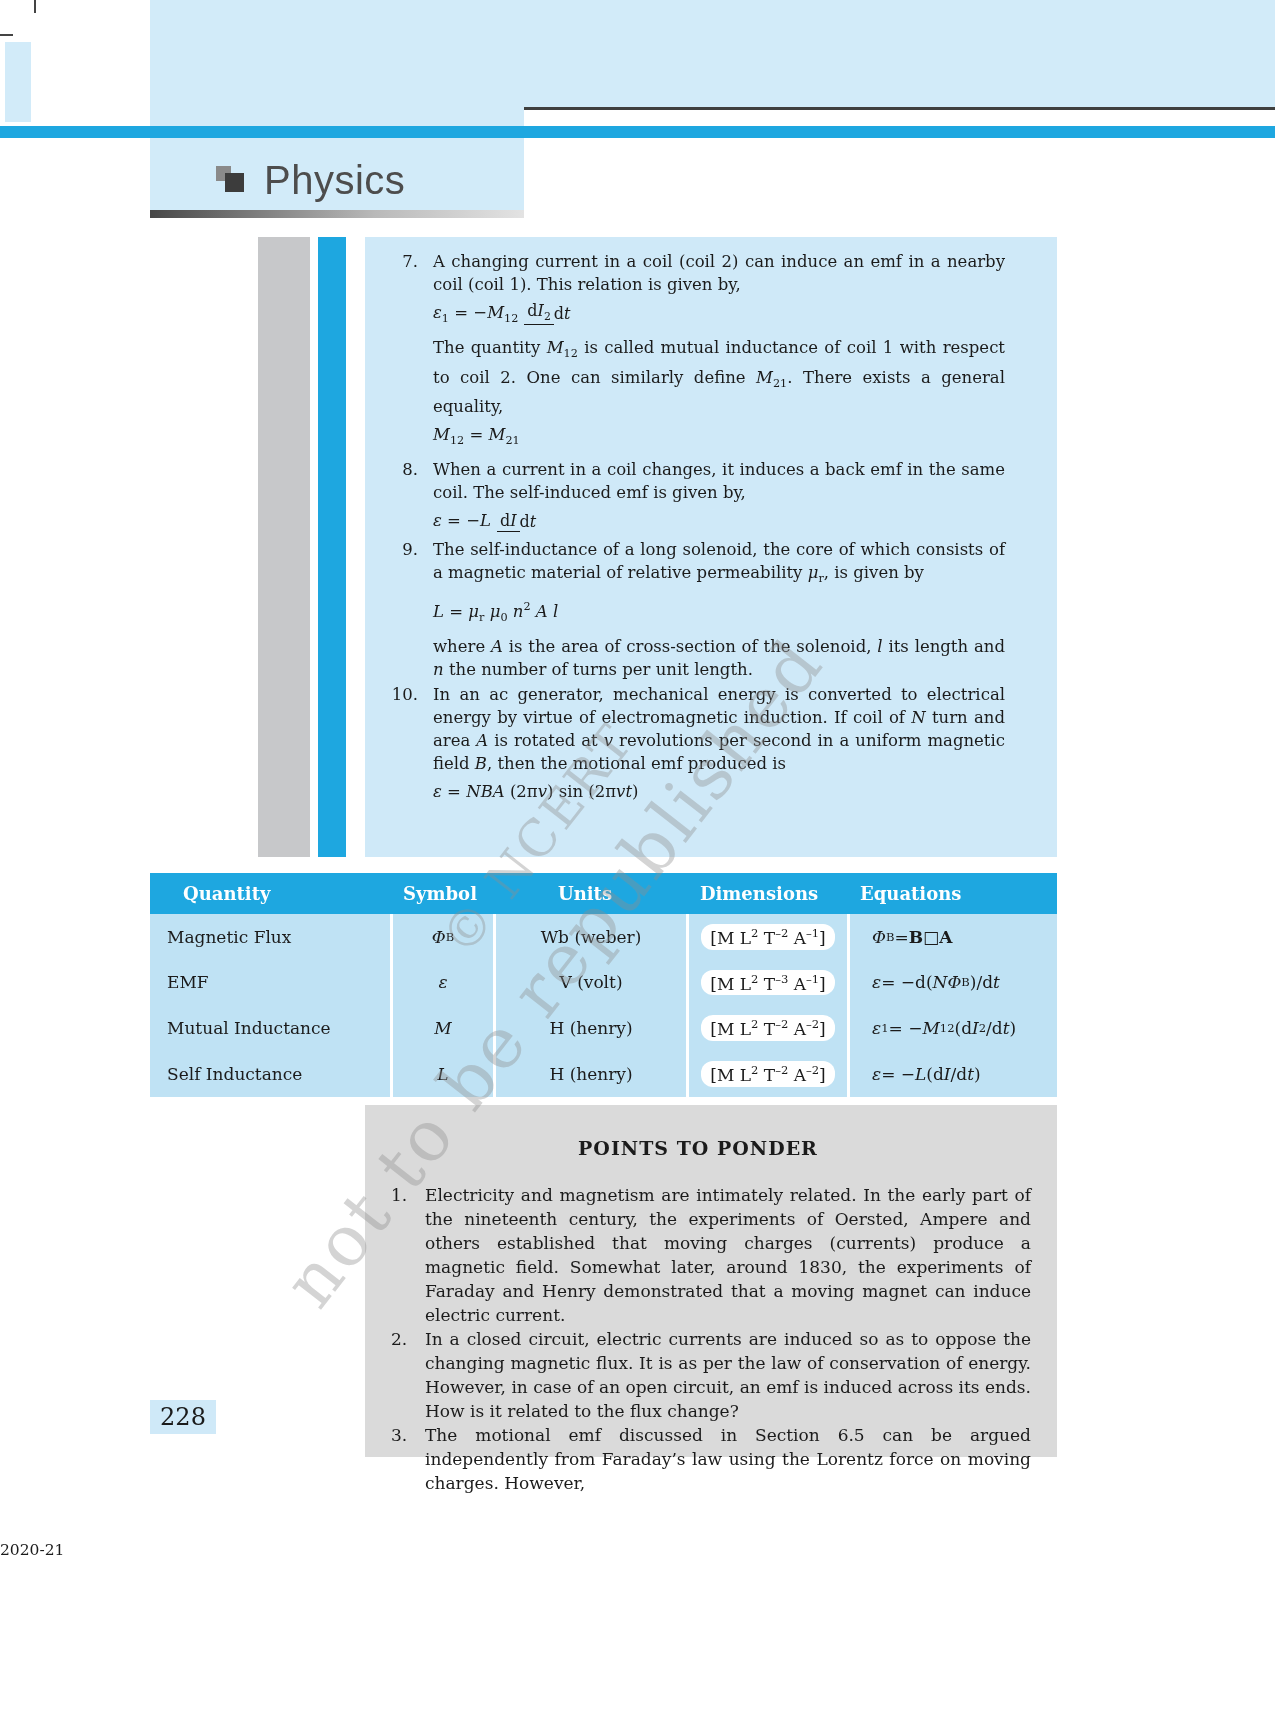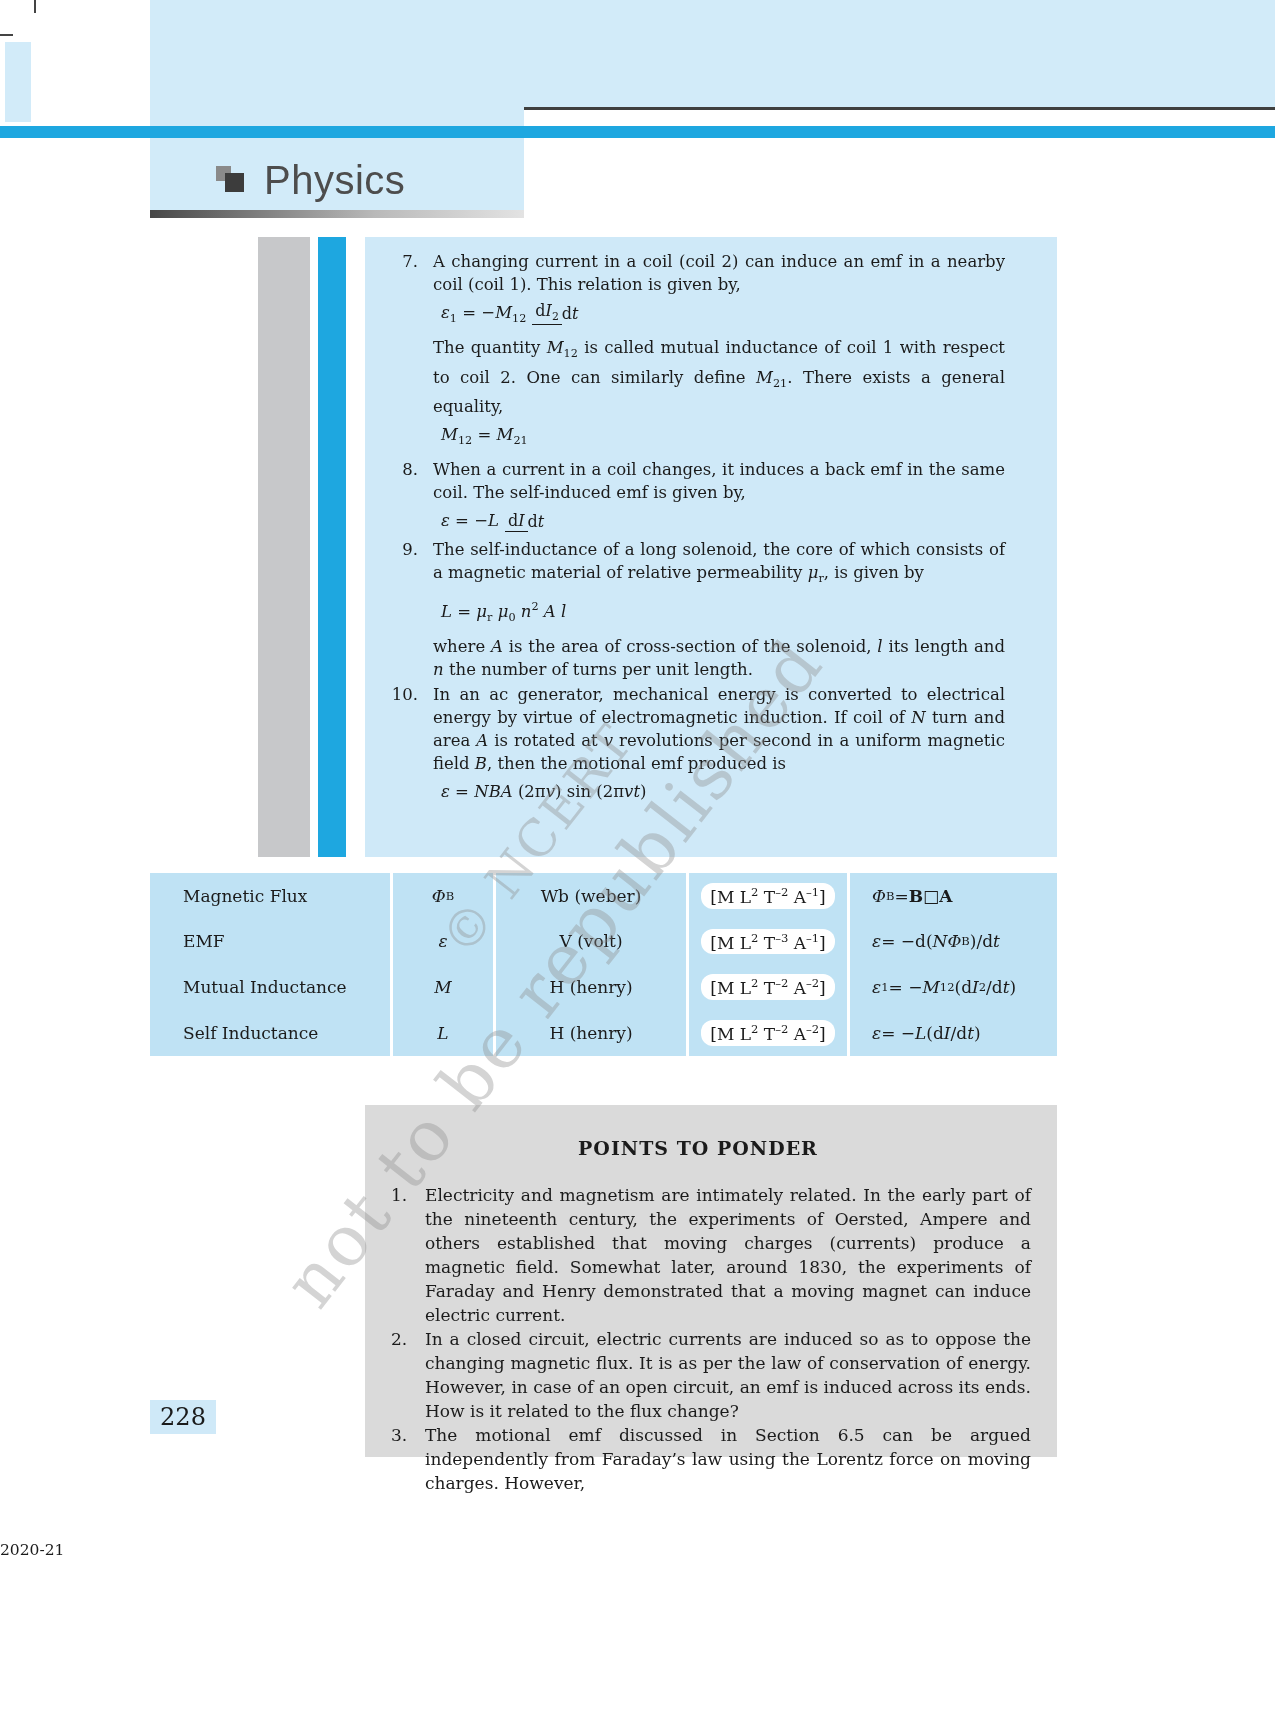--- a/index.html
+++ b/index.html
@@ -28,37 +28,37 @@
 
   
   .sum-gray-bar { position:absolute; left:258px; top:237px; width:52px; height:620px; background:#c7c8ca; }
   .sum-blue-bar { position:absolute; left:318px; top:237px; width:28px; height:620px; background:#1ea7e0; }
   .sum-box { position:absolute; left:365px; top:237px; width:692px; height:620px;
              background:#cfe9f8; padding:13px 36px 0 16px; overflow:hidden; }
   .s-item { display:grid; grid-template-columns:52px 1fr; }
   .s-num { text-align:right; padding-right:15px; font-size:16.5px; line-height:23px; }
   .s-body { font-size:16.5px; line-height:23px; }
   .s-body p { text-align:justify; margin:0 16px 2px 0; }
-  .formula { margin:5px 0 6px 8px; font-size:16.5px; }
+  .formula { margin:5px 0 6px 0; font-size:16.5px; }
   .frac { display:inline-flex; flex-direction:row; align-items:center;
           vertical-align:middle; line-height:1.12; margin-left:6px; font-size:16px; }
   .fnum { border-bottom:1.4px solid #1a1a1a; padding:0 3px 1px 3px; }
   .fden { padding-top:1px; }
   sub { font-size:68%; } sup { font-size:68%; }
 
   
   .qtable { position:absolute; left:150px; top:873px; width:907px; }
   .t-head { display:grid; grid-template-columns:240px 100px 190px 158px 1fr;
             background:#1ea7e0; height:41px; align-items:center;
             color:#fff; font-weight:bold; font-size:18px; }
   .t-body { display:grid; grid-template-columns:240px 100px 190px 158px 1fr;
             column-gap:3px; background:#ffffff; }
   .t-cell { background:#bfe2f4; display:flex; align-items:center; font-size:17px;
             padding-top:10px; padding-bottom:10px; min-height:44px; }
-  .a-left { justify-content:flex-start; padding-left:33px; }
+  .a-left { justify-content:flex-start; padding-left:17px; }
   .a-center { justify-content:center; text-align:center; }
   .a-eq { justify-content:flex-start; padding-left:22px; }
   .h-left { padding-left:33px; } .h-center { text-align:center; } .h-eq { padding-left:22px; }
   .pill { background:#ffffff; border-radius:12px; padding:2px 9px; display:inline-block; }
 
   
   .points-box { position:absolute; left:365px; top:1105px; width:692px; height:352px;
                 background:#dadada; padding:32px 26px 0 0; }
   .points-title { text-align:center; font-weight:bold; font-size:19px; letter-spacing:1px;
                   margin-bottom:24px; }
@@ -149,20 +149,27 @@
       <div class="s-body">
         <p>In an ac generator, mechanical energy is converted to electrical energy by virtue of electromagnetic induction. If coil of <i>N</i> turn and area <i>A</i> is rotated at <i>v</i> revolutions per second in a uniform magnetic field <i>B</i>, then the motional emf produced is</p>
         <div class="formula"><i>ε</i> = <i>NBA</i> (2π<i>v</i>) sin (2π<i>vt</i>)</div>
 
       </div>
     </div>
 
   </div>
 
   <div class="qtable">
+    <div class="t-head">
+      <div class="h-left">Quantity</div>
+      <div class="h-center">Symbol</div>
+      <div class="h-center">Units</div>
+      <div class="h-center">Dimensions</div>
+      <div class="h-eq">Equations</div>
+    </div>
     <div class="t-body">
       <div class="t-cell a-left">Magnetic Flux</div>
       <div class="t-cell a-center">
           <i>Φ</i>
           <sub>B</sub>
         </div>
       <div class="t-cell a-center">Wb (weber)</div>
       <div class="t-cell a-center">
           <span class="pill">[M L<sup>2</sup> T<sup>–2</sup> A<sup>–1</sup>]</span>
         </div>

